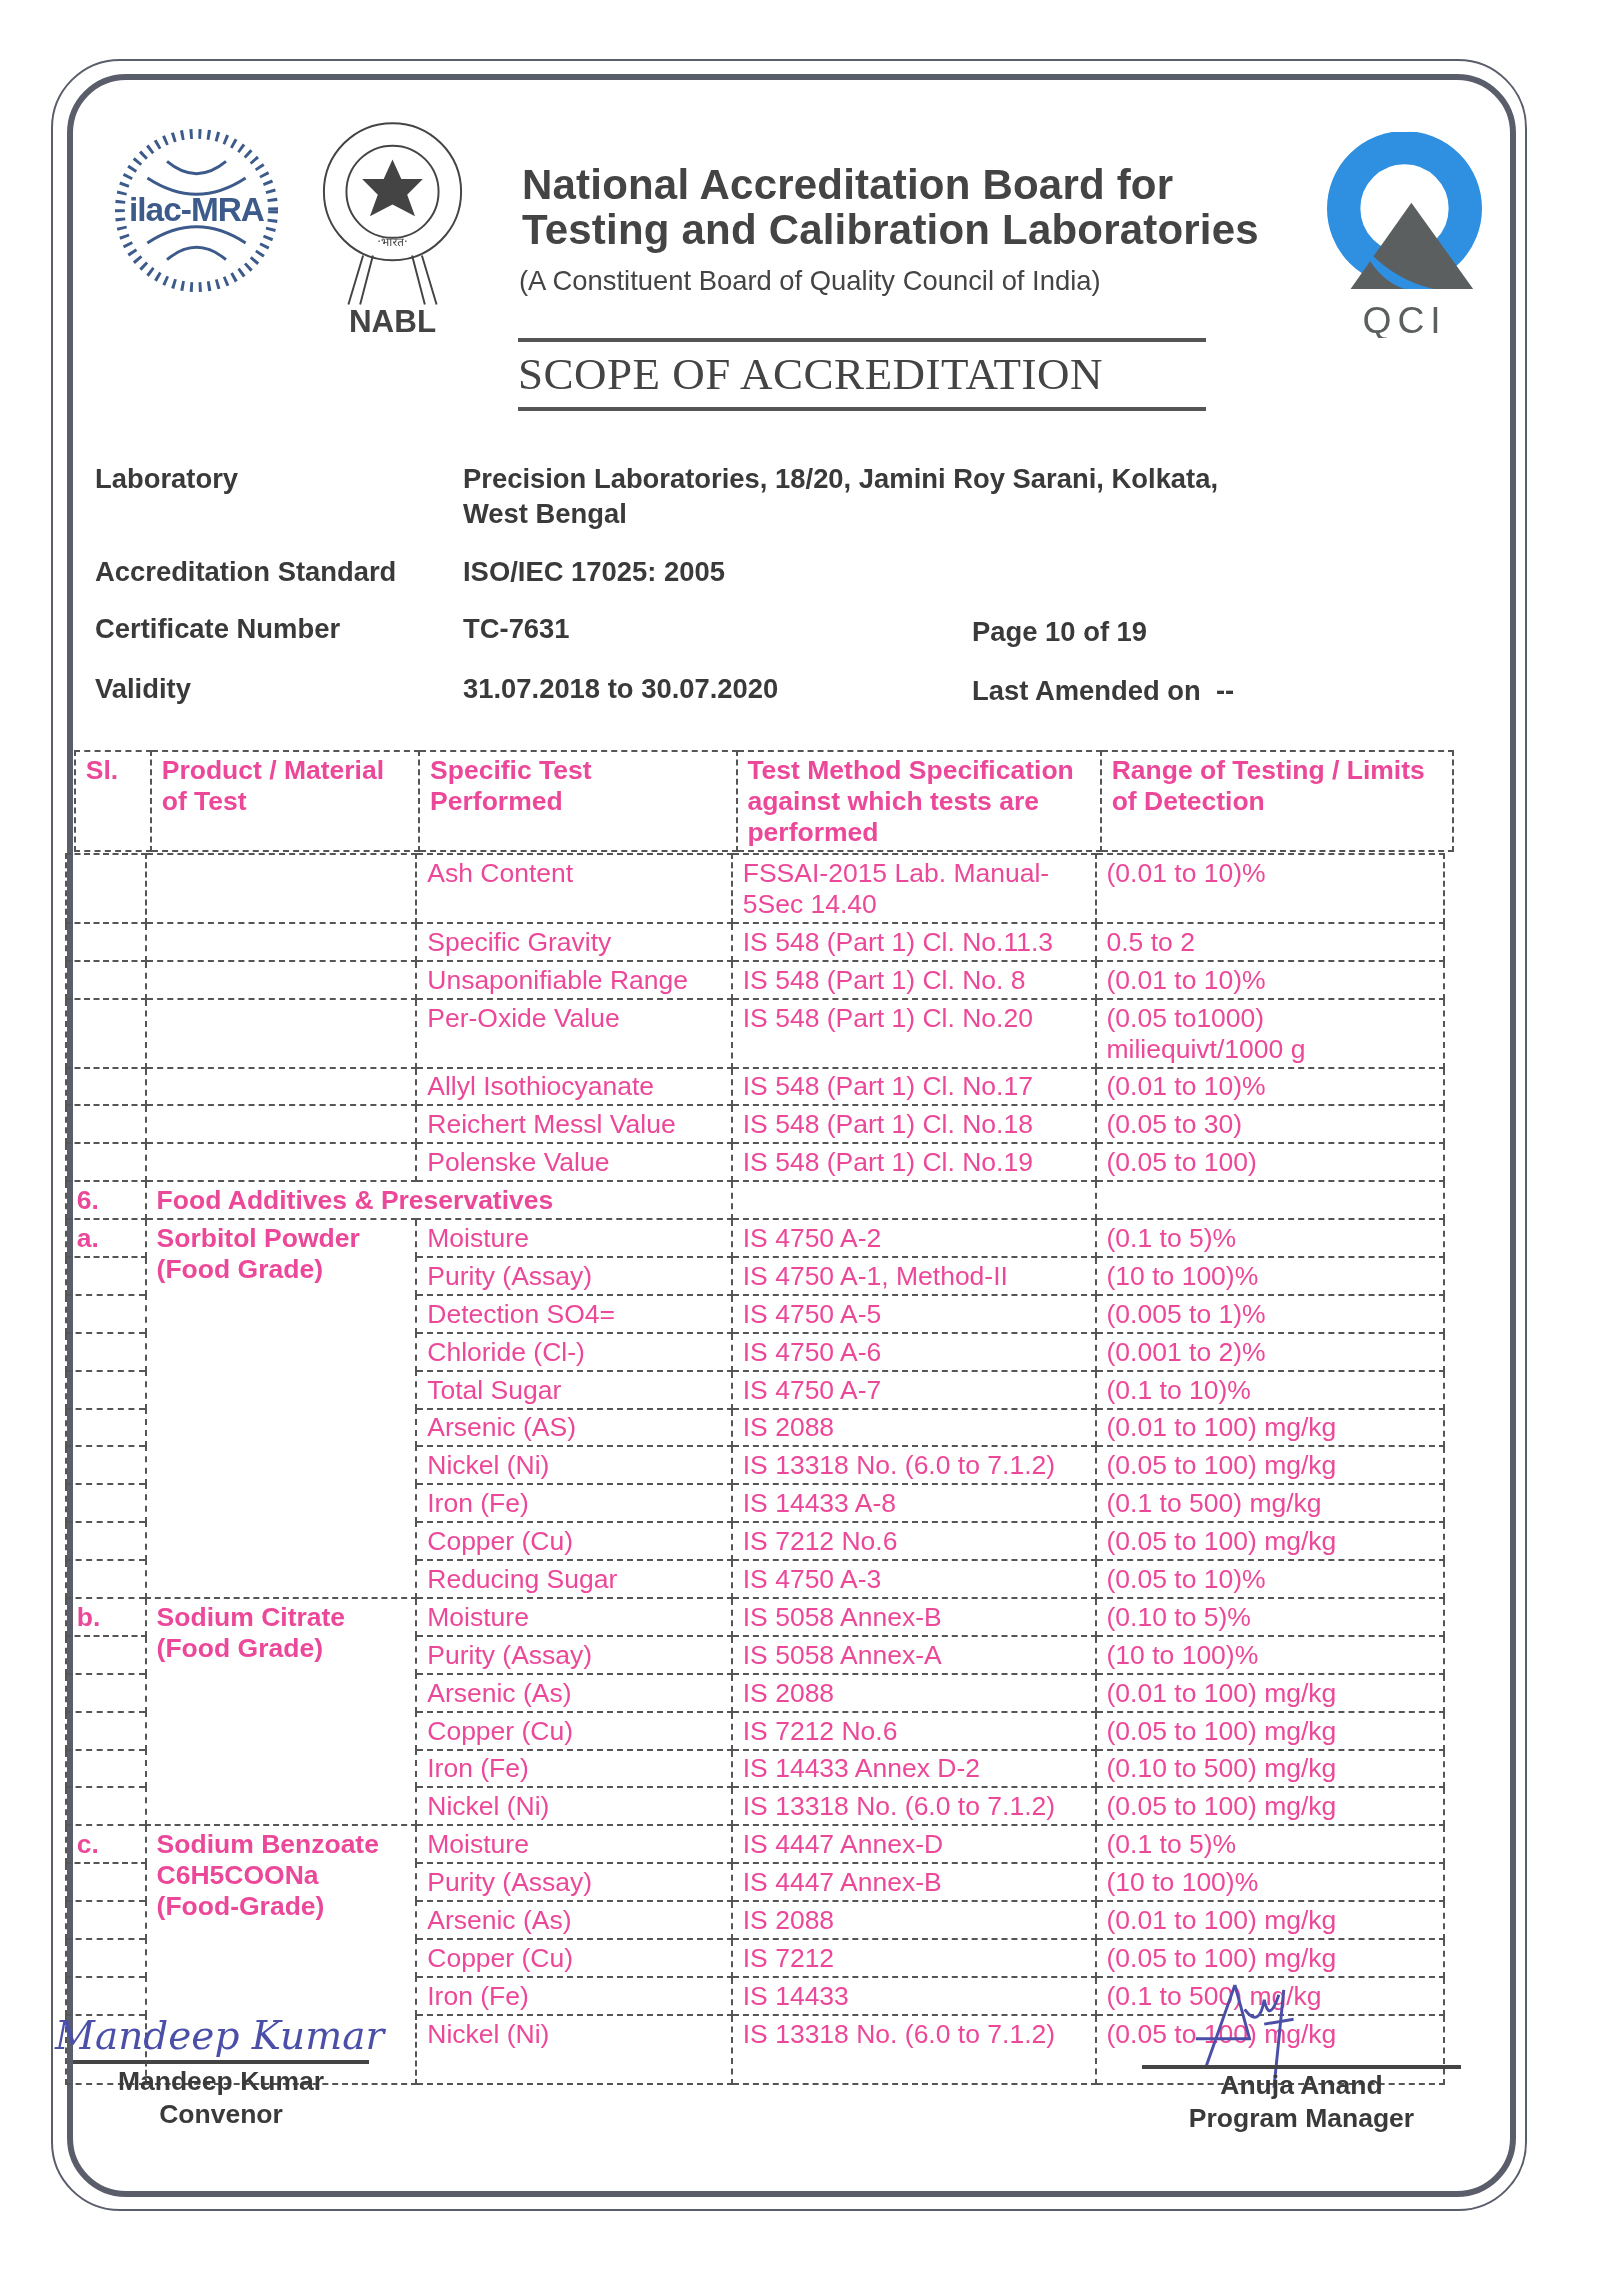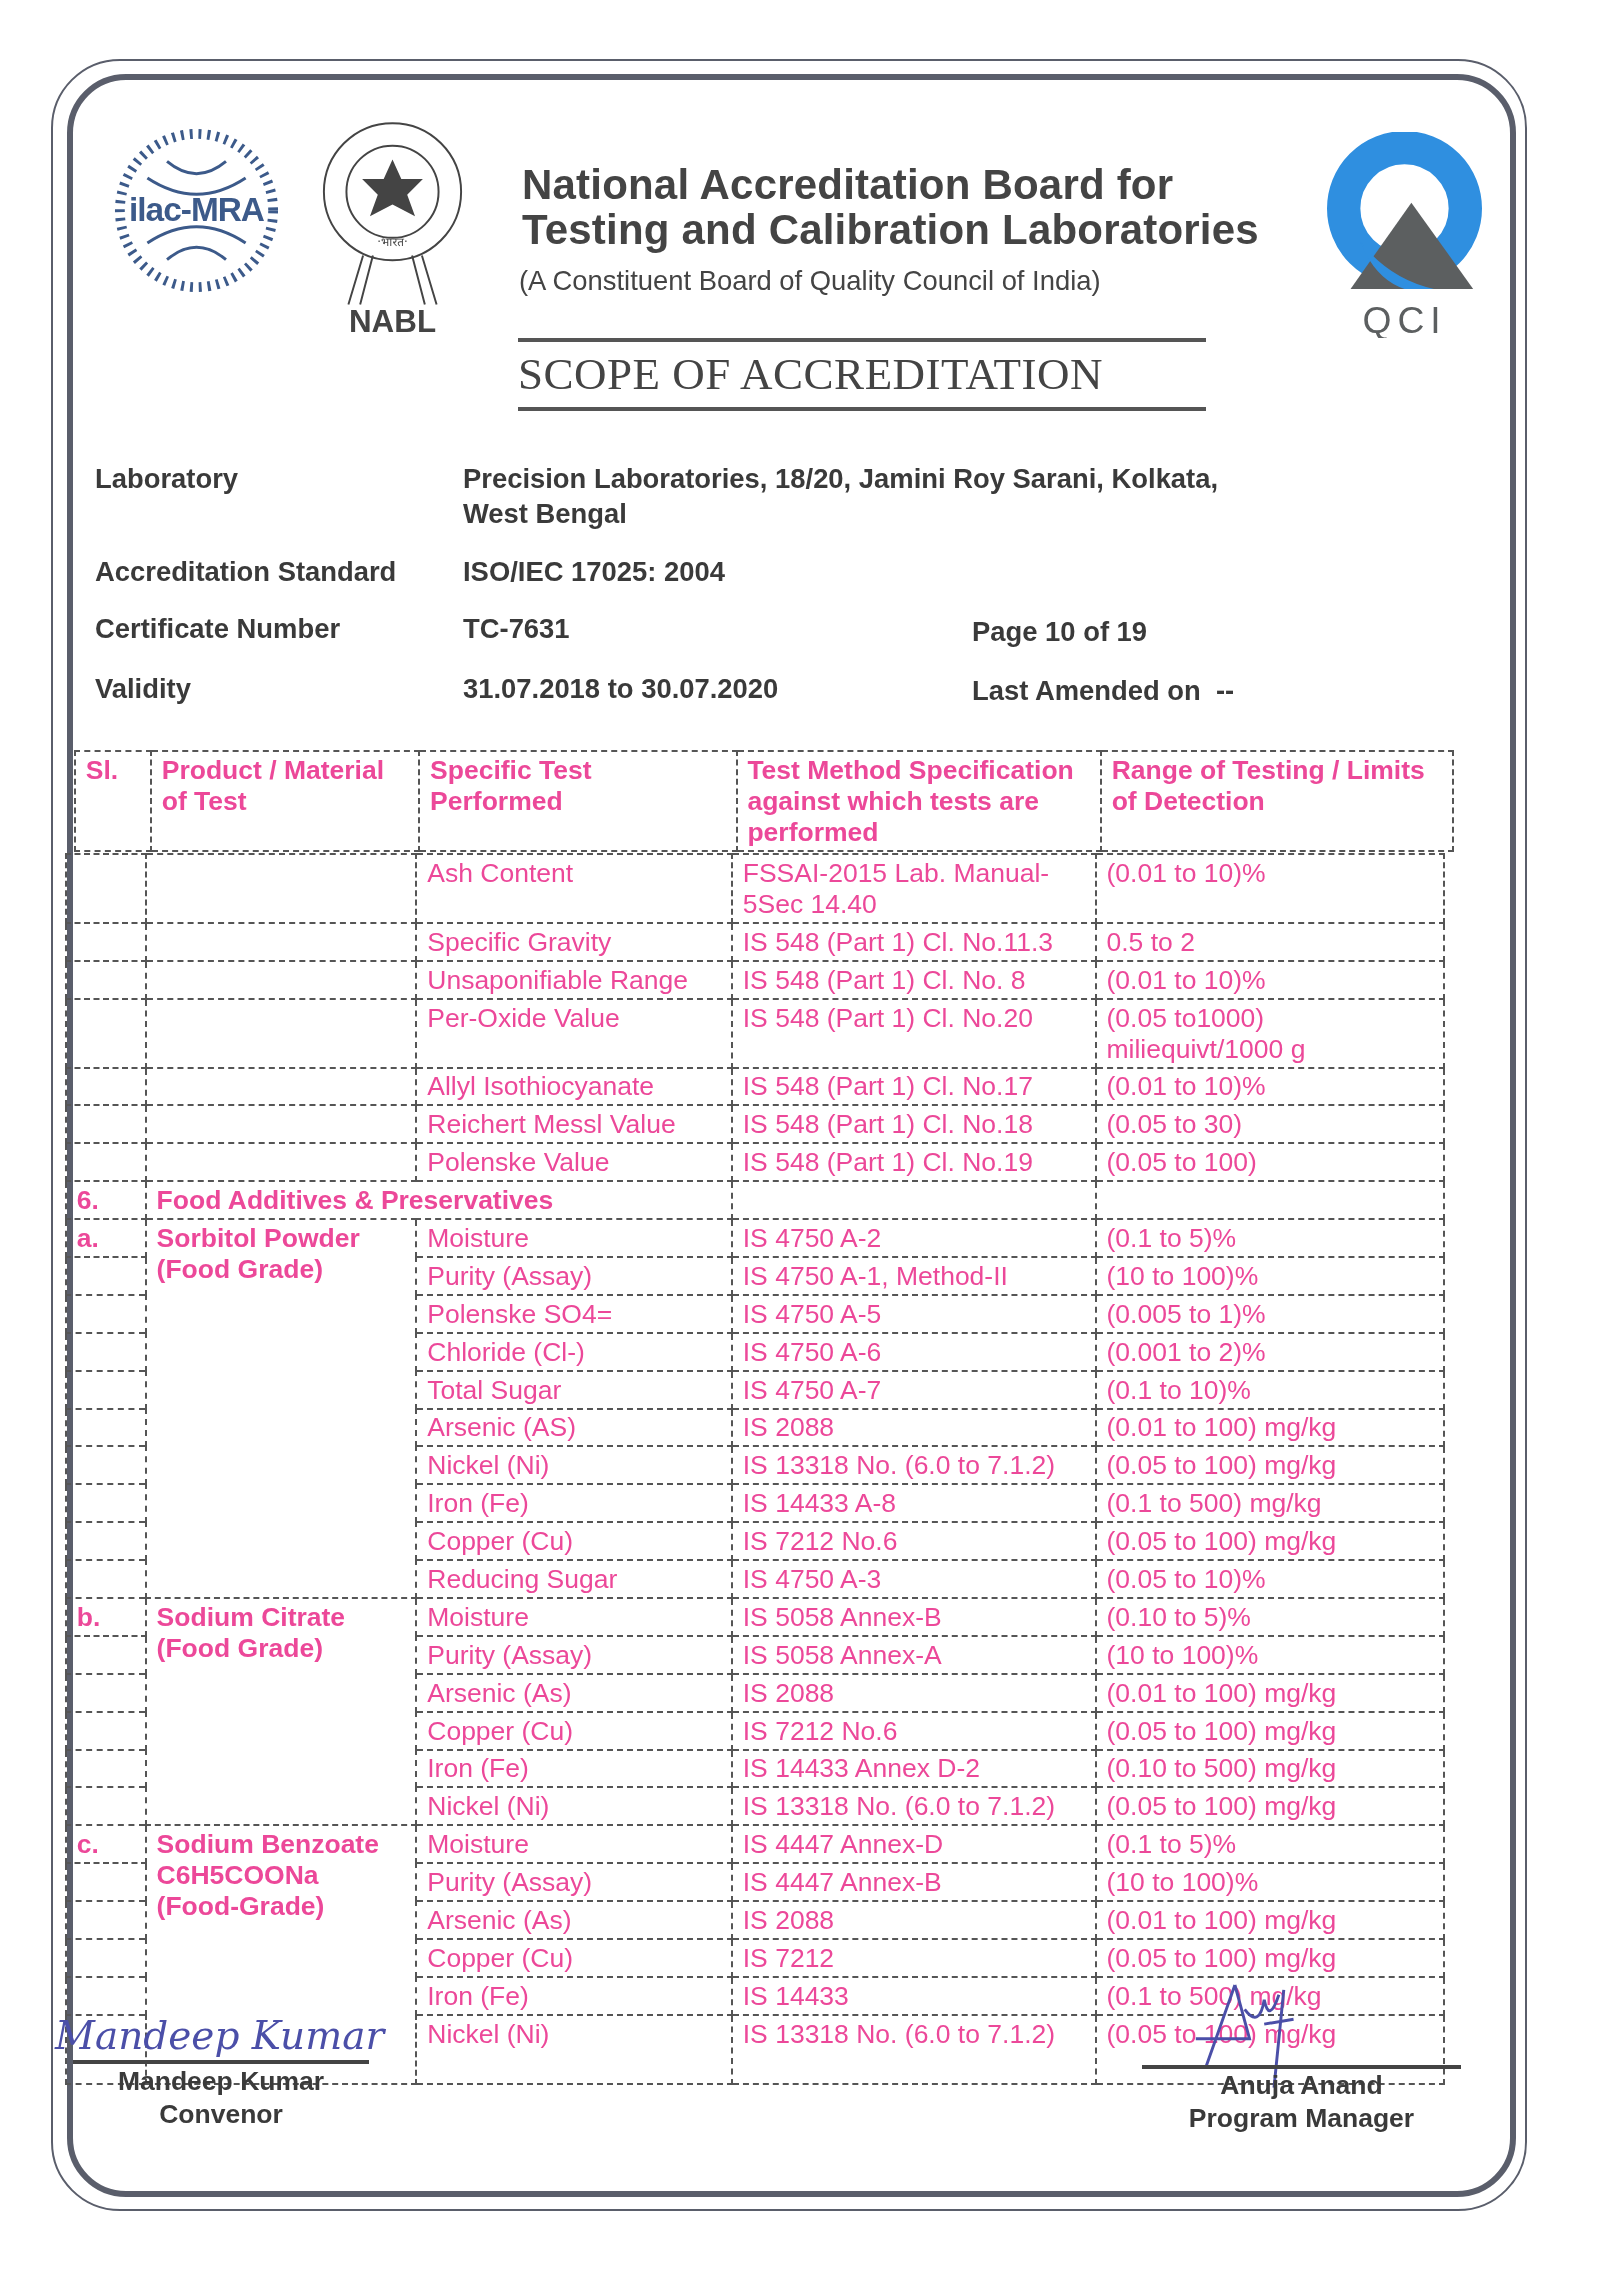--- a/index.html
+++ b/index.html
@@ -69,21 +69,21 @@
 </div>
 <div class="org-sub">(A Constituent Board of Quality Council of India)</div>
 <div class="rule" style="top:338px"></div>
 <div class="scope-title">SCOPE OF ACCREDITATION</div>
 <div class="rule" style="top:407px"></div>
 
 <div class="info" style="left:95px; top:463px">Laboratory</div>
 <div class="info" style="left:463px; top:463px">Precision Laboratories, 18/20, Jamini Roy Sarani, Kolkata,</div>
 <div class="info" style="left:463px; top:498px">West Bengal</div>
 <div class="info" style="left:95px; top:556px">Accreditation Standard</div>
-<div class="info" style="left:463px; top:556px">ISO/IEC 17025: 2004</div>
+<div class="info" style="left:463px; top:556px">ISO/IEC 17025: 2005</div>
 <div class="info" style="left:95px; top:613px">Certificate Number</div>
 <div class="info" style="left:463px; top:613px">TC-7631</div>
 <div class="info" style="left:972px; top:616px">Page 10 of 19</div>
 <div class="info" style="left:95px; top:673px">Validity</div>
 <div class="info" style="left:463px; top:673px">31.07.2018 to 30.07.2020</div>
 <div class="info" style="left:972px; top:675px; white-space:pre">Last Amended on  --</div>
 
 <table class="scope" style="left:74px; top:750px; width:1380px">
   <colgroup>
       <col style="width:76px">
@@ -175,21 +175,21 @@
         <td>(0.1 to 5)%</td>
       </tr>
       <tr>
         <td></td>
         <td>Purity (Assay)</td>
         <td>IS 4750 A-1, Method-II</td>
         <td>(10 to 100)%</td>
       </tr>
       <tr>
         <td></td>
-        <td>Polenske SO4=</td>
+        <td>Detection SO4=</td>
         <td>IS 4750 A-5</td>
         <td>(0.005 to 1)%</td>
       </tr>
       <tr>
         <td></td>
         <td>Chloride (Cl-)</td>
         <td>IS 4750 A-6</td>
         <td>(0.001 to 2)%</td>
       </tr>
       <tr>

